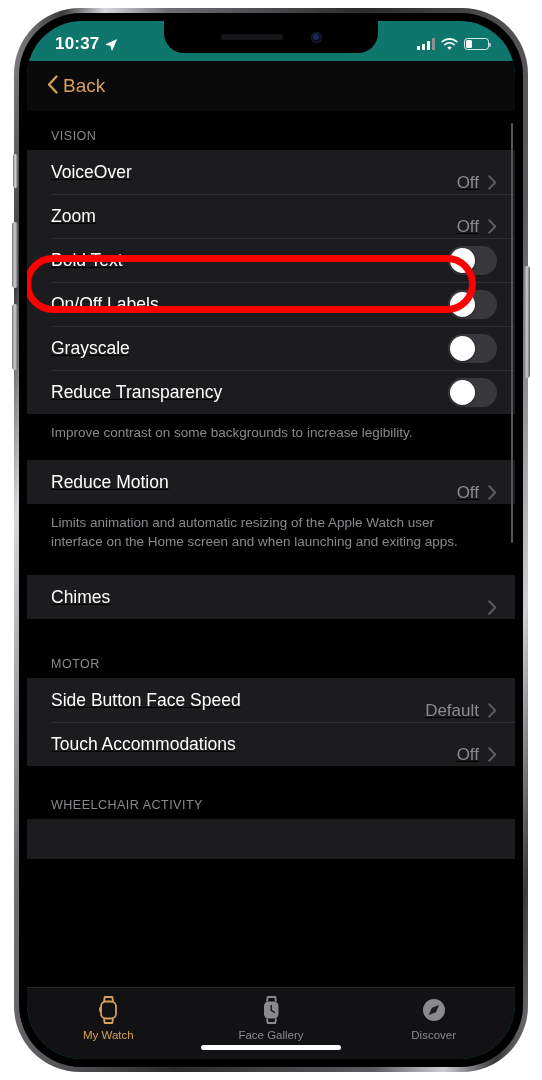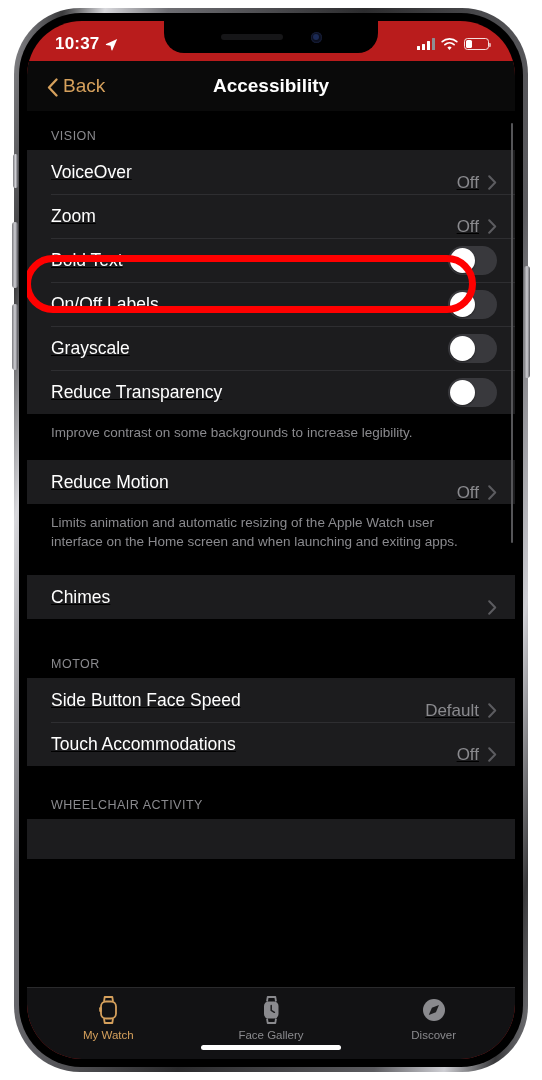--- a/index.html
+++ b/index.html
@@ -21,21 +21,21 @@
   #phone-inner-bezel{
     width:100%; height:100%;
     border-radius:62px;
     background:#000;
     padding:8px;
   }
   #screen{
     position:relative;
     width:100%; height:100%;
     border-radius:55px;
-    background:#b91c1c;
+    background:#0f766e;
     overflow:hidden;
   }
 
   
   .side-btn{ position:absolute; background:linear-gradient(90deg,#7a7a7e,#cfcfd4,#55555a); border-radius:3px; }
   #mute-switch{ left:-1px; top:146px; width:5px; height:34px; }
   #volume-up-button{ left:-2px; top:214px; width:6px; height:66px; }
   #volume-down-button{ left:-2px; top:296px; width:6px; height:66px; }
   #power-button{ right:-2px; top:258px; width:6px; height:112px; }
 
@@ -70,21 +70,21 @@
   #battery-icon{ position:relative; width:25px; height:12px; border:1.4px solid rgba(255,255,255,.85); border-radius:3.5px; }
   #battery-icon .fill{ position:absolute; left:1.4px; top:1.4px; bottom:1.4px; width:6px; background:#fff; border-radius:1.5px; }
   #battery-icon:after{ content:""; position:absolute; right:-3.2px; top:3.6px; width:1.8px; height:4.4px; background:rgba(255,255,255,.6); border-radius:0 1px 1px 0; }
 
   
   #nav-bar{
     position:absolute; top:40px; left:0; right:0; height:50px;
     display:flex; align-items:center; z-index:25;
     background:#0a0a0a;
   }
-  #back-button{ position:absolute; left:20px; display:flex; align-items:flex-end; gap:5px; color:#d5a05c; font-size:19px; cursor:pointer; }
+  #back-button{ position:absolute; left:20px; display:flex; align-items:flex-start; gap:5px; color:#d5a05c; font-size:19px; cursor:pointer; }
   #chevron-left-icon{ display:block; }
   #nav-title{ width:100%; text-align:center; color:#fff; font-size:19px; font-weight:bold; }
 
   
   #settings-scroll{
     position:absolute; top:90px; left:0; right:0; bottom:72px;
     background:#000; overflow:hidden;
   }
   .section-header{
     color:#8a8a8e; font-size:12.5px; letter-spacing:.5px;
@@ -183,21 +183,20 @@
         </div>
       </div>
 
       <div id="nav-bar">
         <div id="back-button">
           <svg id="chevron-left-icon" width="11" height="19" viewBox="0 0 11 19">
             <path d="M9.5 1.5L2 9.5l7.5 8" stroke="#d5a05c" stroke-width="2.3" fill="none" stroke-linecap="round" stroke-linejoin="round"></path>
           </svg>
           <span>Back</span>
         </div>
-        <div id="nav-title">Accessibility</div>
       </div>
 
       <div id="settings-scroll">
         <div id="scroll-indicator"></div>
 
         <div class="section-header">VISION</div>
         <div class="group">
           <div class="row">
             <span class="row-label">VoiceOver</span>
             <span class="row-right">

